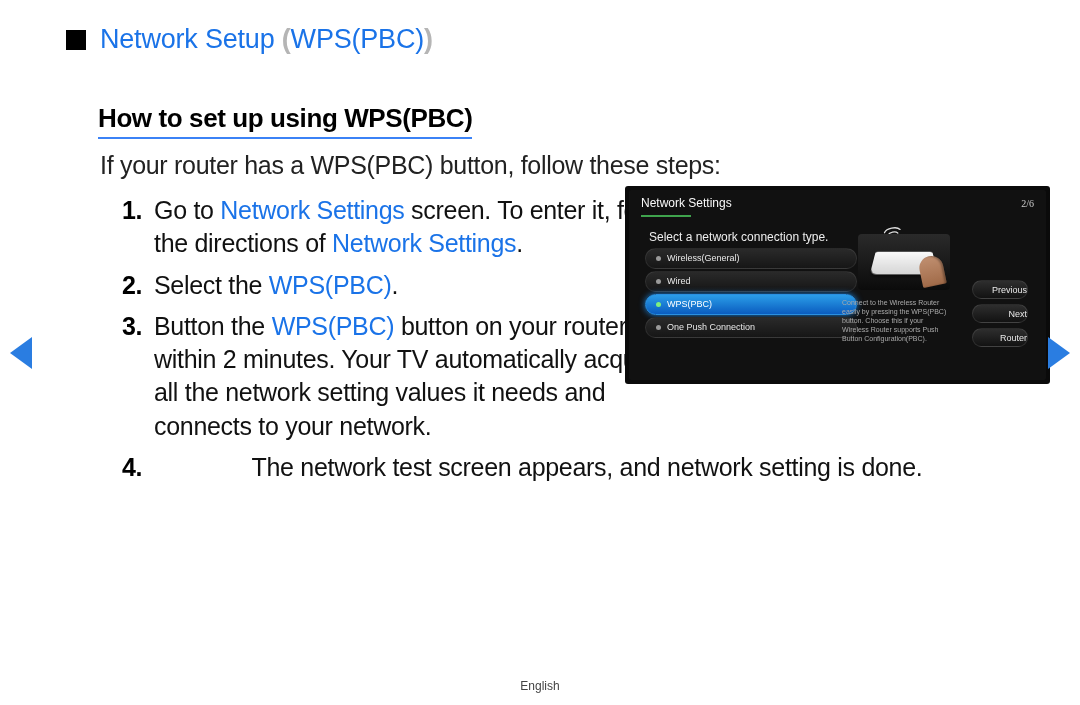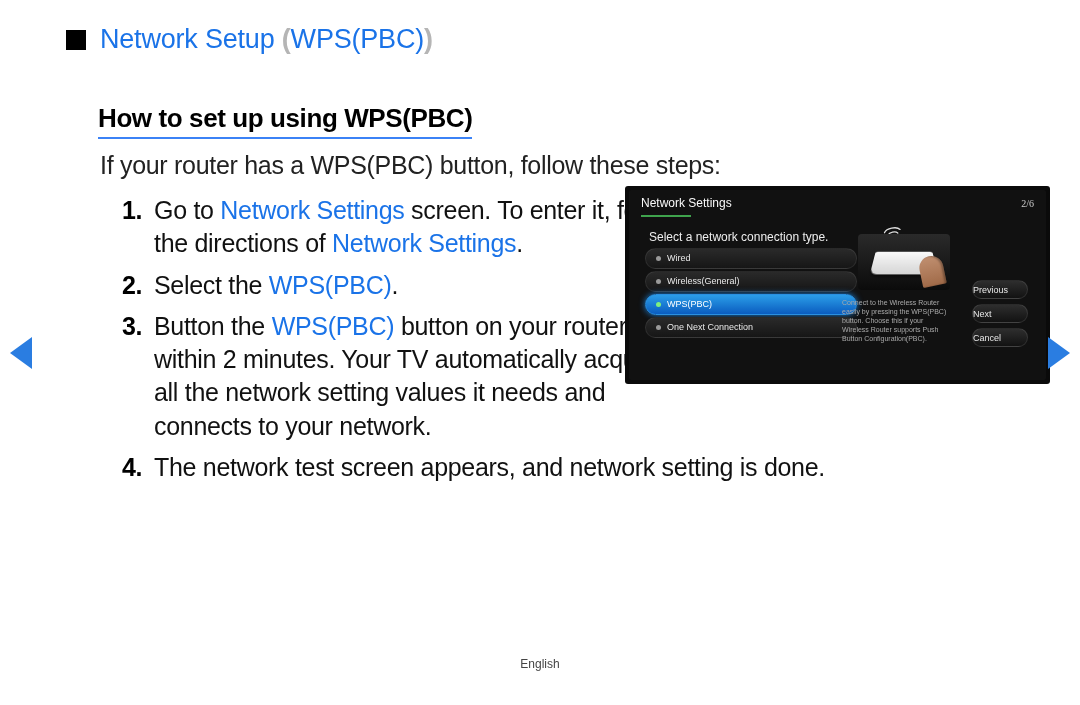--- a/index.html
+++ b/index.html
@@ -9,22 +9,22 @@
   .title-line { font-size:27px; font-weight:700; letter-spacing:-0.2px; margin-left:6px; }
   .title-line .blue { color:#1a73e8; }
   .title-line .gray { color:#b5b5b5; }
   .subtitle { font-size:26px; font-weight:700; color:#000; margin-top:48px; margin-left:38px; border-bottom:2px solid #3b82f6; display:inline-block; padding-bottom:3px; letter-spacing:-0.4px; }
   .intro { font-size:25px; font-weight:300; color:#222; margin-top:12px; margin-left:40px; letter-spacing:-0.3px; }
   ol.steps { list-style:none; margin-top:14px; margin-left:62px; counter-reset:step; }
   ol.steps li { font-size:25px; font-weight:300; line-height:1.33; margin-bottom:8px; position:relative; padding-left:32px; letter-spacing:-0.3px; }
   ol.steps li::before { counter-increment:step; content:counter(step) "."; position:absolute; left:0; top:0; font-weight:700; color:#000; }
   .blue { color:#1a73e8; font-weight:500; }
   .li-text { max-width:540px; }
-  .step4 .li-text { max-width:900px; }
-  .lang { position:absolute; bottom:34px; left:0; right:0; text-align:center; font-size:12px; color:#444; font-weight:300; }
+  .step4 .li-text { max-width:900px;text-align:center; }
+  .lang { position:absolute; bottom:12px; left:0; right:0; text-align:center; font-size:12px; color:#444; font-weight:300; }
   .nav-left, .nav-right { position:absolute; top:50%; transform:translateY(-50%); width:0; height:0; border-top:16px solid transparent; border-bottom:16px solid transparent; }
   .nav-left { left:10px; border-right:22px solid #2a7de1; }
   .nav-right { right:10px; border-left:22px solid #2a7de1; }
 
   
   .panel { position:absolute; right:30px; top:186px; width:425px; height:198px; background:#0a0a0a; border-radius:3px; color:#ddd; font-size:11px; font-family:Arial, sans-serif; overflow:hidden; }
   .panel-inner { position:absolute; inset:4px; background:#111; border-radius:2px; }
   .panel-title { position:absolute; left:12px; top:6px; color:#fafafa; font-size:12px; font-weight:500; }
   .panel-page { position:absolute; right:12px; top:8px; color:#ccc; font-size:10px;font-family:Liberation Serif, serif; }
   .panel-underline { position:absolute; left:12px; top:25px; width:50px; height:2px; background:#3fa34d; }
@@ -33,21 +33,21 @@
   .opt { height:21px; line-height:21px; border-radius:11px; padding-left:10px; margin-bottom:2px; color:#e8e8e8; font-size:9px; display:flex; align-items:center; background:linear-gradient(#2a2a2a,#161616); border:1px solid rgba(255,255,255,0.08); }
   .opt .dot { width:5px; height:5px; border-radius:50%; background:#9a9a9a; margin-right:6px; display:inline-block; }
   .opt.active { background:linear-gradient(#2b9de8,#0a5cbf); box-shadow:0 0 6px #1d7fd6; border-color:#2a8fe0; color:#fff; }
   .opt.active .dot { background:#7ff07f; }
   .router-box { position:absolute; right:96px; top:44px; width:92px; height:56px; background:linear-gradient(180deg,#2a2a2a,#0b0b0b); border-radius:4px; display:flex; align-items:center; justify-content:center; }
   .router { width:62px; height:26px; background:linear-gradient(180deg,#fafafa,#d6d6d6); border-radius:3px 3px 6px 6px; position:relative; transform:perspective(70px) rotateX(30deg); box-shadow:0 2px 3px rgba(0,0,0,0.6); }
   .finger { position:absolute; right:6px; bottom:4px; width:24px; height:30px; background:linear-gradient(180deg,#c08f70,#a06a48); border-radius:14px 14px 2px 2px; transform:rotate(-12deg); box-shadow:inset -2px 0 2px rgba(0,0,0,0.3); }
   .wifi-icon { position:absolute; right:144px; top:36px; color:#ddd; font-size:14px; transform:rotate(-12deg); }
   .desc { position:absolute; right:96px; top:108px; width:108px; color:#aaa; font-size:7px; line-height:1.3; }
   .side-btns { position:absolute; right:18px; top:90px; width:56px; }
-  .side-btn { height:19px; line-height:19px; text-align:left; color:#e8e8e8; font-size:9px; background:linear-gradient(#2e2e2e,#121212); border:1px solid rgba(255,255,255,0.1); border-radius:10px; margin-bottom:5px; }
+  .side-btn { height:19px; line-height:19px; text-align:right; color:#e8e8e8; font-size:9px; background:linear-gradient(#2e2e2e,#121212); border:1px solid rgba(255,255,255,0.1); border-radius:10px; margin-bottom:5px; }
 </style>
 </head>
 <body>
 
 <div class="page">
   <div class="title-line">
     <span class="square-bullet"></span><span class="blue">Network Setup </span><span class="gray">(</span><span class="blue">WPS(PBC)</span><span class="gray">)</span>
   </div>
 
   <div class="subtitle">How to set up using WPS(PBC)</div>
@@ -80,33 +80,33 @@
   <div class="panel">
     <div class="panel-inner">
       <div class="panel-title">Network Settings</div>
       <div class="panel-page">2/6</div>
       <div class="panel-underline"></div>
       <div class="panel-subtitle">Select a network connection type.</div>
 
       <div class="opt-list">
         <div class="opt">
             <span class="dot"></span>
-            <span>Wired</span>
+            <span>Wireless(General)</span>
           </div>
         <div class="opt">
             <span class="dot"></span>
-            <span>Wireless(General)</span>
+            <span>Wired</span>
           </div>
         <div class="opt active">
             <span class="dot"></span>
             <span>WPS(PBC)</span>
           </div>
         <div class="opt">
             <span class="dot"></span>
-            <span>One Next Connection</span>
+            <span>One Push Connection</span>
           </div>
       </div>
 
       <div class="wifi-icon">
         <svg width="18" height="14" viewBox="0 0 18 14">
             <g fill="none" stroke="#dedede" stroke-width="1.3" stroke-linecap="round">
               <path d="M1 5 C4 1 14 1 17 5"></path>
               <path d="M4 8 C6 5.5 12 5.5 14 8"></path>
               <path d="M7 11 C8 10 10 10 11 11"></path>
             </g>
@@ -115,21 +115,21 @@
       </div>
       <div class="router-box">
         <div class="router"></div>
         <div class="finger"></div>
       </div>
       <div class="desc">Connect to the Wireless Router easily by pressing the WPS(PBC) button. Choose this if your Wireless Router supports Push Button Configuration(PBC).</div>
 
       <div class="side-btns">
         <div class="side-btn">Previous</div>
         <div class="side-btn">Next</div>
-        <div class="side-btn">Cancel</div>
+        <div class="side-btn">Router</div>
       </div>
     </div>
   </div>
 
   <div class="nav-left"></div>
   <div class="nav-right"></div>
 
   <div class="lang">English</div>
 </div>
 

